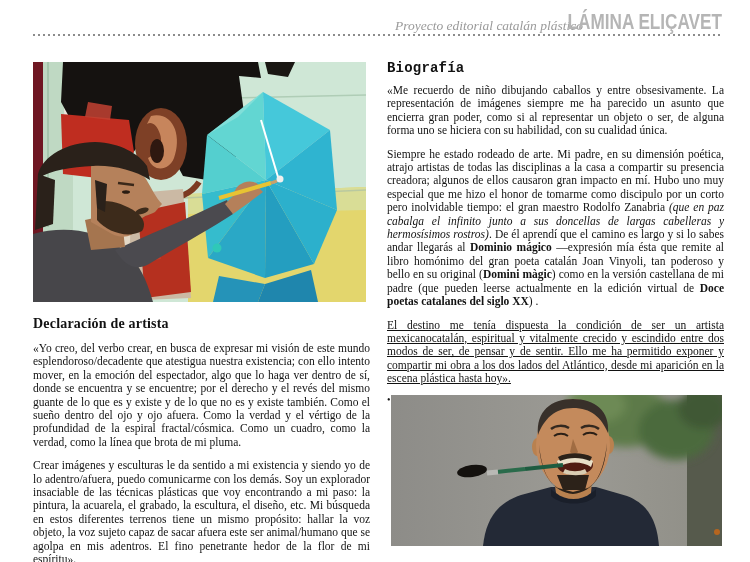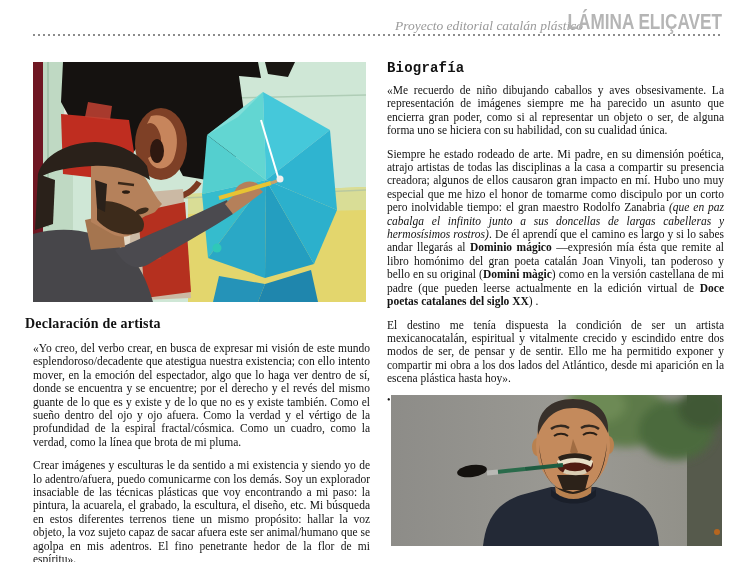--- a/index.html
+++ b/index.html
@@ -22,21 +22,21 @@
     position:absolute;top:34px;left:33px;width:689px;height:2px;
     background-image:repeating-linear-gradient(90deg,#8c8c8c 0 2px,transparent 2px 5px);
   }
   
   .photo-left{position:absolute;top:62px;left:33px;width:333px;height:240px;}
   .photo-right{position:absolute;top:395px;left:391px;width:331px;height:151px;}
   .photo-left svg,.photo-right svg{display:block;width:100%;height:100%;}
   .heading{
     position:absolute;font-weight:700;font-size:14px;letter-spacing:.2px;
   }
-  .h-left{top:316px;left:25px;}
+  .h-left{top:316px;left:33px;}
   .h-right{top:60px;left:387px;font-family:Liberation Mono, monospace;}
   .textcol{position:absolute;width:337px;font-size:11.5px;line-height:13.4px;text-align:justify;}
   .t-left{top:342px;left:33px;}
   .t-right{top:84px;left:387px;}
   .textcol p{margin:0 0 10px 0;padding:0;}
   .it{font-style:italic;}
   .bi{font-weight:700;}
   .bullet-line{font-size:10px;line-height:12px;text-align:left;}
 </style>
 </head>
@@ -121,23 +121,23 @@
 </div>
 
 <div class="heading h-left">Declaración de artista</div>
 <div class="textcol t-left">
   <p>«Yo creo, del verbo crear, en busca de expresar mi visión de este mundo esplendoroso/decadente que atestigua nuestra existencia; con ello intento mover, en la emoción del espectador, algo que lo haga ver dentro de sí, donde se encuentra y se encuentre; por el derecho y el revés del mismo guante de lo que es y existe y de lo que no es y existe también. Como el sueño dentro del ojo y ojo afuera. Como la verdad y el vértigo de la profundidad de la espiral fractal/cósmica. Como un cuadro, como la verdad, como la línea que brota de mi pluma.</p>
   <p>Crear imágenes y esculturas le da sentido a mi existencia y siendo yo de lo adentro/afuera, puedo comunicarme con los demás. Soy un explorador insaciable de las técnicas plásticas que voy encontrando a mi paso: la pintura, la acuarela, el grabado, la escultura, el diseño, etc. Mi búsqueda en estos diferentes terrenos tiene un mismo propósito: hallar la voz objeto, la voz sujeto capaz de sacar afuera este ser animal/humano que se agolpa en mis adentros. El fino penetrante hedor de la flor de mi espíritu».</p>
 </div>
 
 <div class="heading h-right">Biografía</div>
 <div class="textcol t-right">
-  <p>«Me recuerdo de niño dibujando caballos y aves obsesivamente. La representación de imágenes siempre me ha parecido un asunto que encierra gran poder, como si al representar un objeto o ser, de alguna forma uno se hiciera con su habilidad, con su cualidad única.</p>
+  <p>«Me recuerdo de niño dibujando caballos y entre obsesivamente. La representación de imágenes siempre me ha parecido un asunto que encierra gran poder, como si al representar un objeto o ser, de alguna forma uno se hiciera con su habilidad, con su cualidad única.</p>
   <p><span>Siempre he estado rodeado de arte. Mi padre, en su dimensión poética, atrajo artistas de todas las disciplinas a la casa a compartir su presencia creadora; algunos de ellos causaron gran impacto en mí. Hubo uno muy especial que me hizo el honor de tomarme como discipulo por un corto pero inolvidable tiempo: el gran maestro Rodolfo Zanabria </span><span class="it">(que en paz cabalga el infinito junto a sus doncellas de largas cabelleras y hermosísimos rostros)</span><span>. De él aprendí que el camino es largo y si lo sabes andar llegarás al </span><span class="bi">Dominio mágico</span><span> —expresión mía ésta que remite al libro homónimo del gran poeta catalán Joan Vinyoli, tan poderoso y bello en su original (</span><span class="bi">Domini màgic</span><span>) como en la versión castellana de mi padre (que pueden leerse actualmente en la edición virtual de </span><span class="bi">Doce poetas catalanes del siglo XX</span><span>) .</span></p>
-  <p style="margin-bottom:8px;">El destino me tenía dispuesta la condición de ser un artista mexicanocatalán, espiritual y vitalmente crecido y escindido entre dos modos de ser, de pensar y de sentir. Ello me ha permitido exponer y compartir mi obra a los dos lados del Atlántico, desde mi aparición en la escena plástica hasta hoy».</p>
+  <p style="margin-bottom:8px;text-decoration:underline;">El destino me tenía dispuesta la condición de ser un artista mexicanocatalán, espiritual y vitalmente crecido y escindido entre dos modos de ser, de pensar y de sentir. Ello me ha permitido exponer y compartir mi obra a los dos lados del Atlántico, desde mi aparición en la escena plástica hasta hoy».</p>
   <p class="bullet-line">•</p>
 </div>
 
 <div class="photo-right">
 <svg viewBox="0 0 331 151" preserveAspectRatio="none">
   <defs>
     <linearGradient id="bgGrad" x1="0" y1="0" x2="1" y2="0">
       <stop offset="0" stop-color="#8d8c88"></stop>
       <stop offset="0.55" stop-color="#9b9a94"></stop>
       <stop offset="1" stop-color="#8f8e86"></stop>

